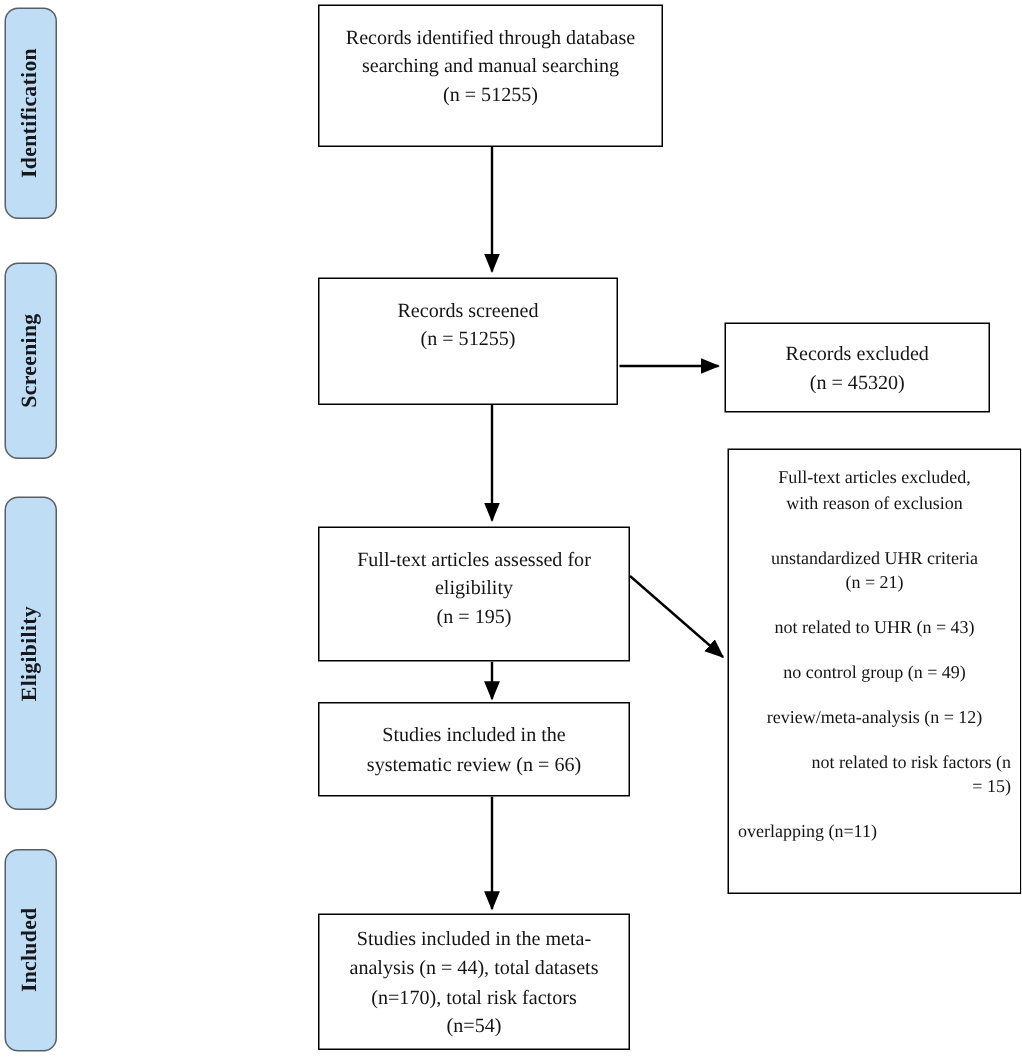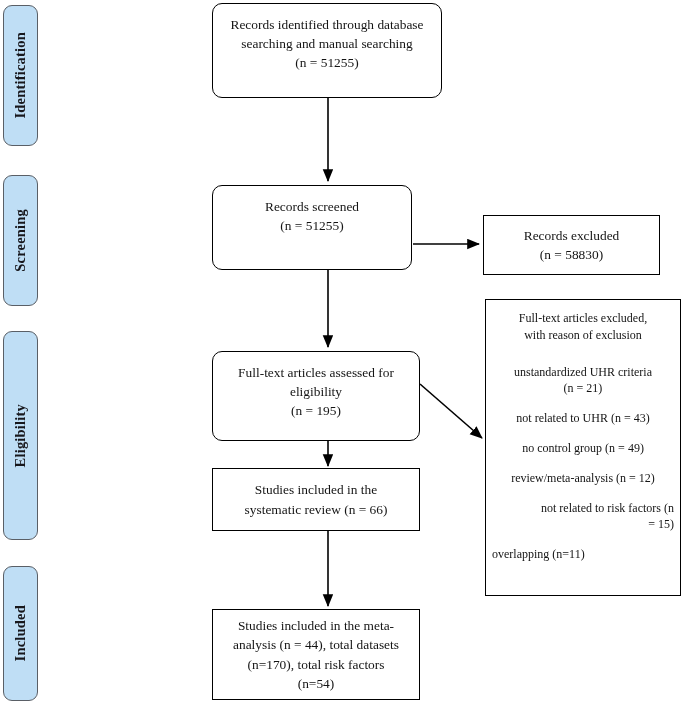--- a/index.html
+++ b/index.html
@@ -56,21 +56,20 @@
     line-height: 1.42;
     padding: 4px 8px;
     color: #141414;
   }
   .box .inner {
     width: 100%;
   }
   .box.top-aligned {
     align-items: flex-start;
     padding-top: 11px;
-    border-radius: 10px;
   }
   .reason-box {
     position: absolute;
     background: #ffffff;
     border: 1px solid #000000;
     box-sizing: border-box;
     font-size: 12px;
     line-height: 1.4;
     color: #141414;
     padding: 10px 6px 8px 6px;
@@ -155,21 +154,21 @@
   <div class="box top-aligned" style="left:212px; top:185px; width:200px; height:85px;">
     <div class="inner">
       <div>Records screened</div>
       <div>(n = 51255)</div>
     </div>
   </div>
 
   <div class="box" style="left:483px; top:215px; width:177px; height:60px;">
     <div class="inner">
       <div>Records excluded</div>
-      <div>(n = 58830)</div>
+      <div>(n = 45320)</div>
     </div>
   </div>
 
   <div class="box top-aligned" style="left:212px; top:351px; width:208px; height:90px;">
     <div class="inner">
       <div>Full-text articles assessed for</div>
       <div>eligibility</div>
       <div>(n = 195)</div>
     </div>
   </div>

